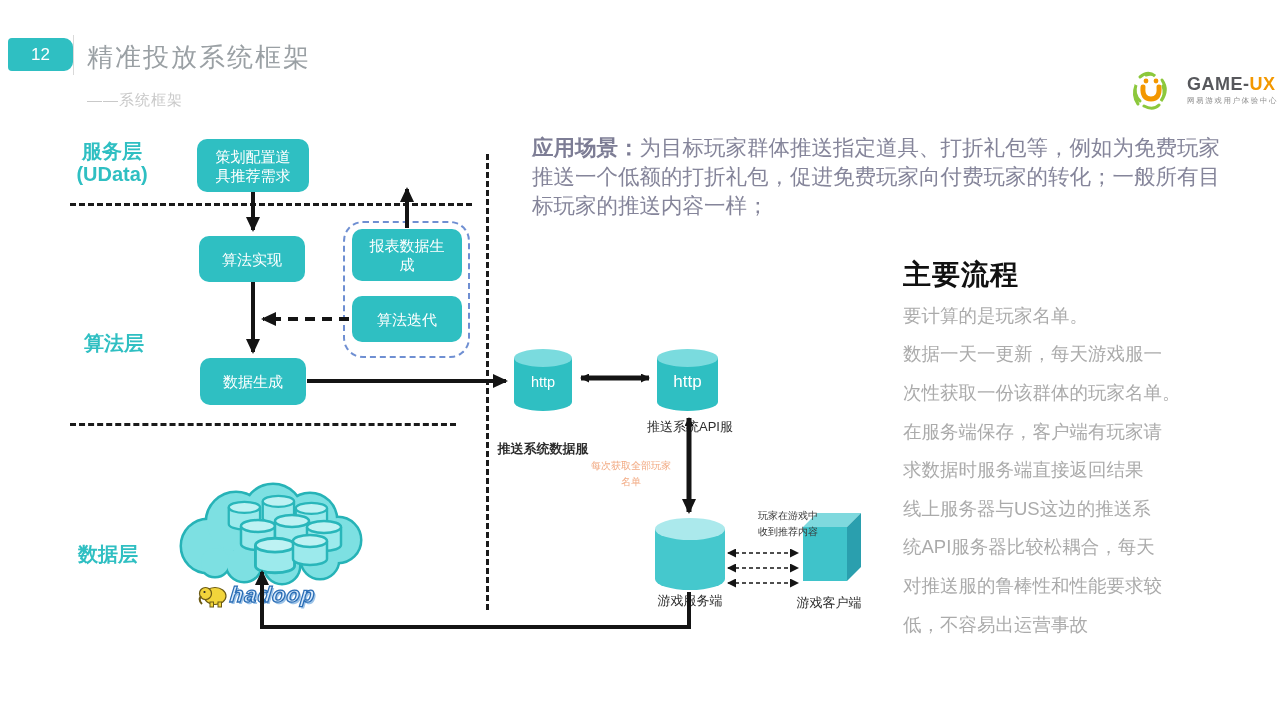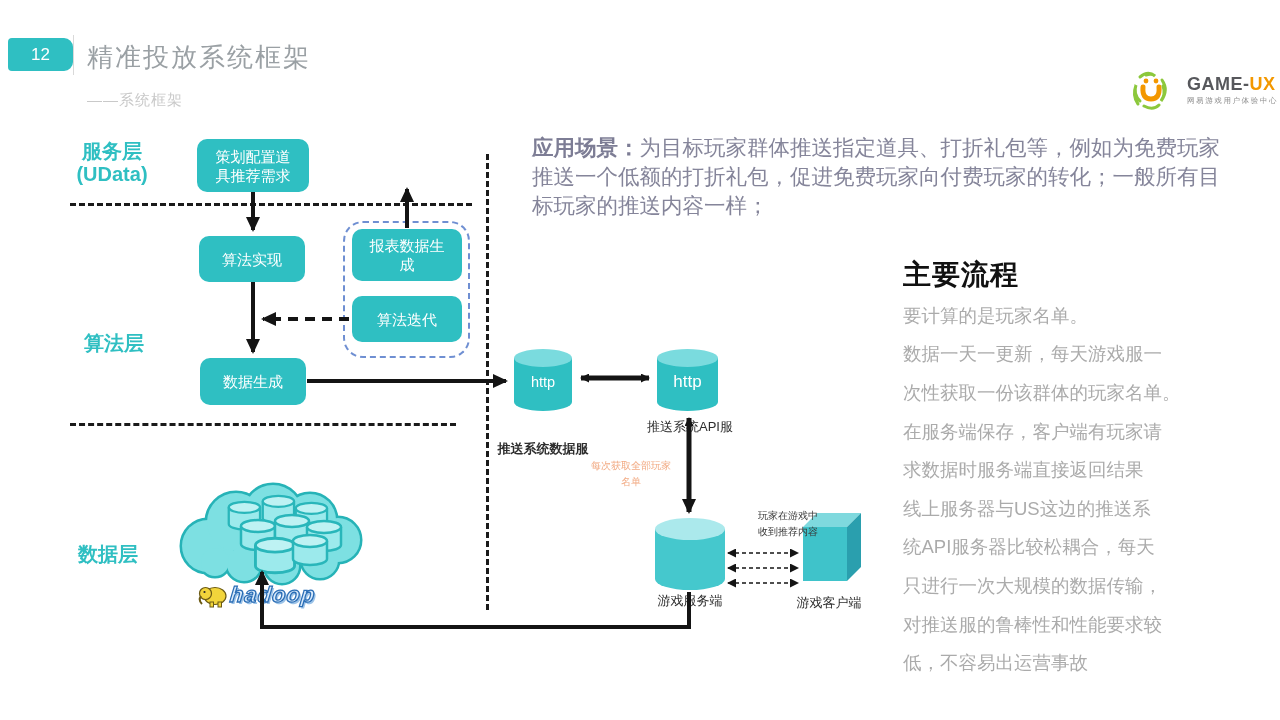--- a/index.html
+++ b/index.html
@@ -217,21 +217,20 @@
   </div>
   <div class="abs flow-title">主要流程</div>
   <div class="abs flow-lines">
     <div>要计算的是玩家名单。</div>
     <div>数据一天一更新，每天游戏服一</div>
     <div>次性获取一份该群体的玩家名单。</div>
     <div>在服务端保存，客户端有玩家请</div>
     <div>求数据时服务端直接返回结果</div>
     <div>线上服务器与US这边的推送系</div>
     <div>统API服务器比较松耦合，每天</div>
-    <div>只进行一次大规模的数据传输，</div>
     <div>对推送服的鲁棒性和性能要求较</div>
     <div>低，不容易出运营事故</div>
   </div>
 
   <svg class="abs arrow-layer" width="1280" height="720" viewBox="0 0 1280 720">
     <defs>
       <marker id="ah" markerUnits="userSpaceOnUse" markerWidth="16" markerHeight="14" refX="13" refY="7" orient="auto">
         <path d="M0 0 L15 7 L0 14 z" fill="#141414"></path>
       </marker>
       <marker id="ahs" markerUnits="userSpaceOnUse" markerWidth="10" markerHeight="9" refX="8" refY="4.5" orient="auto">

